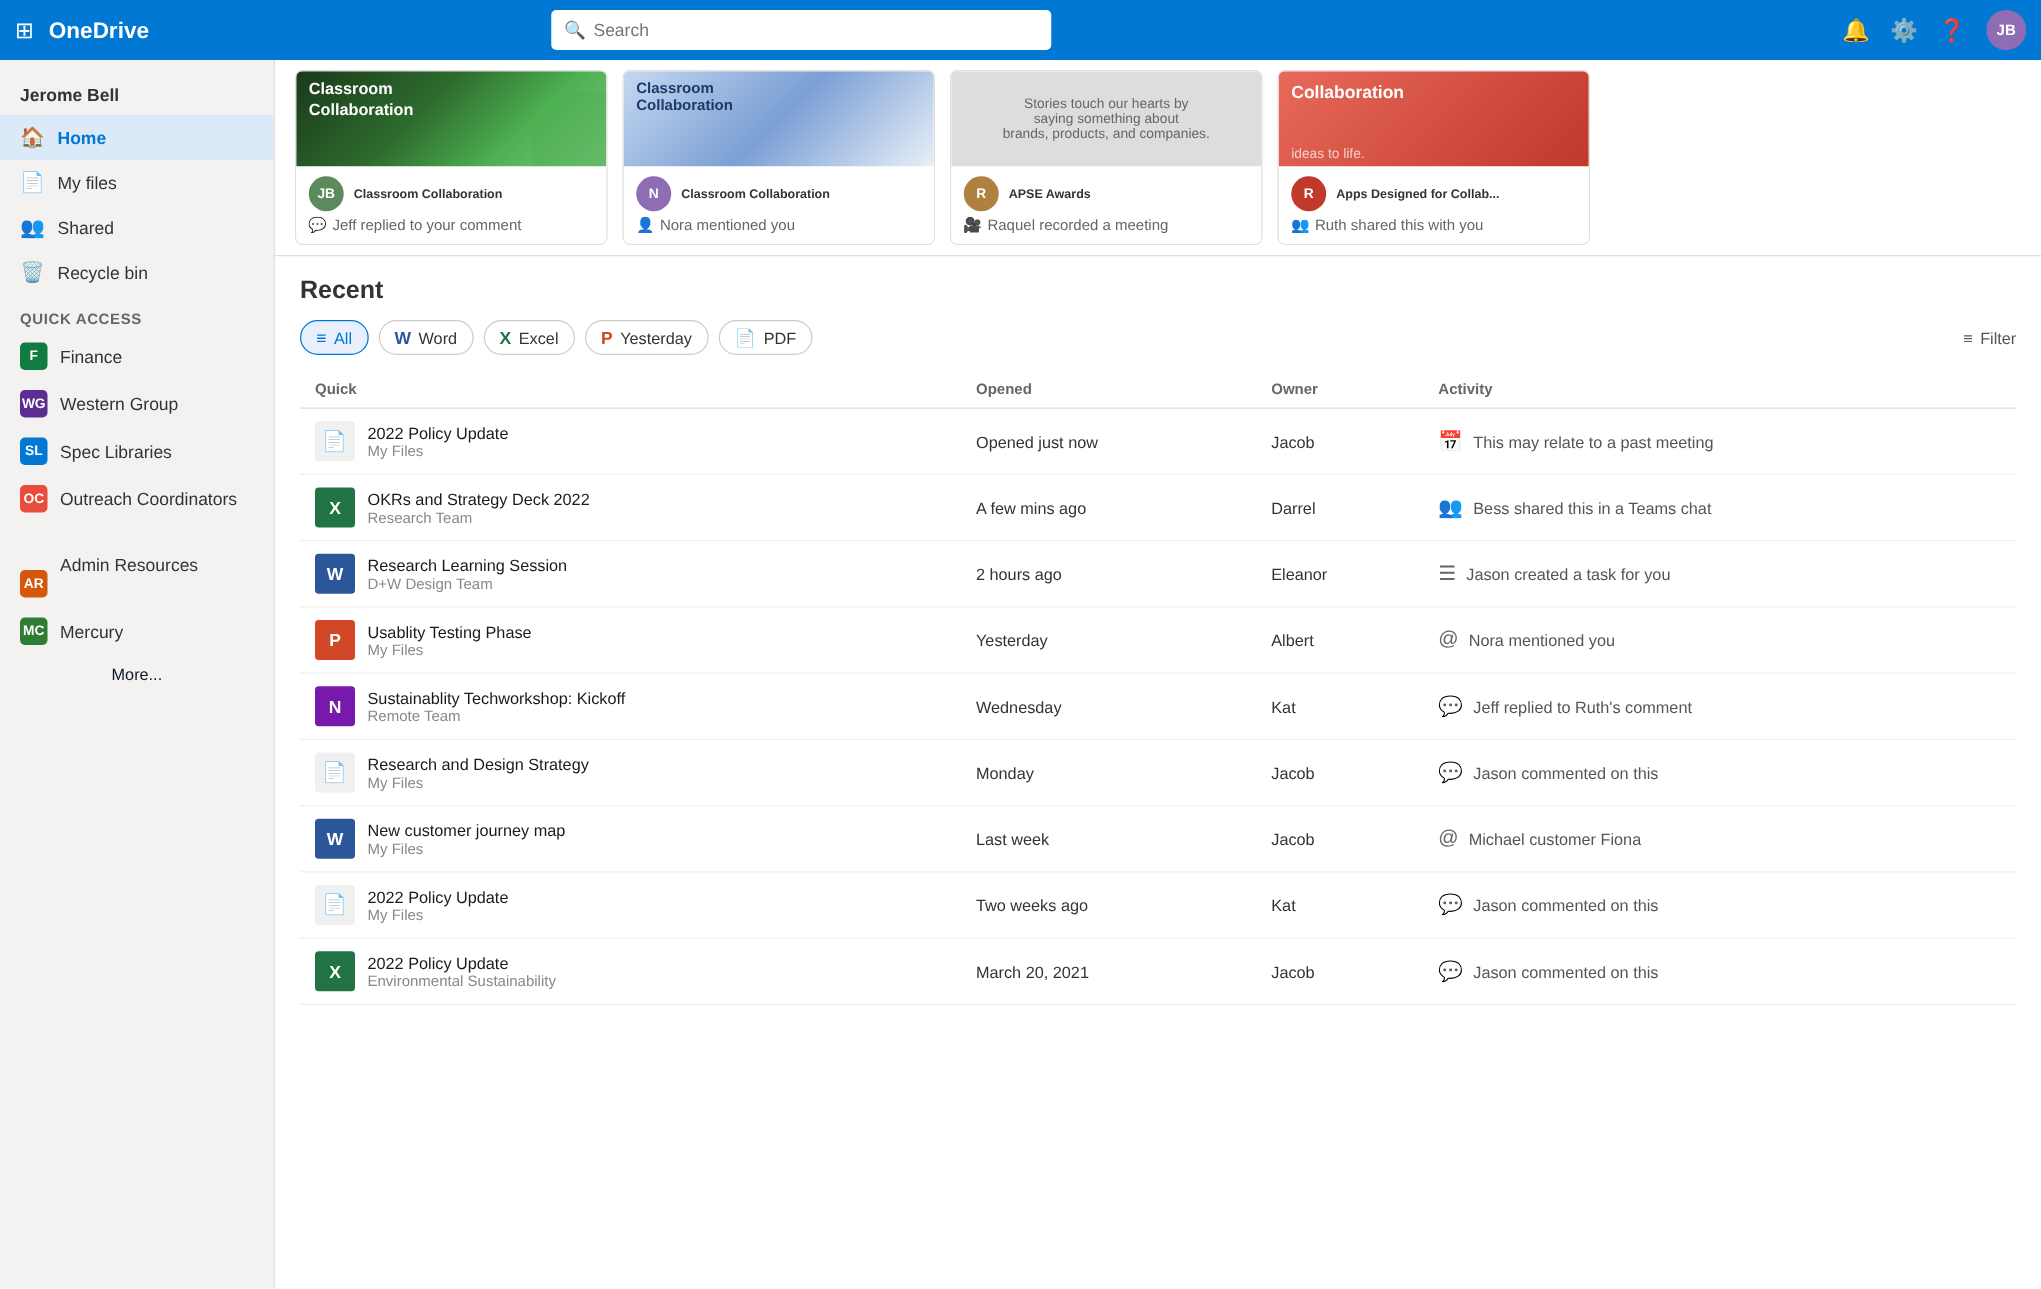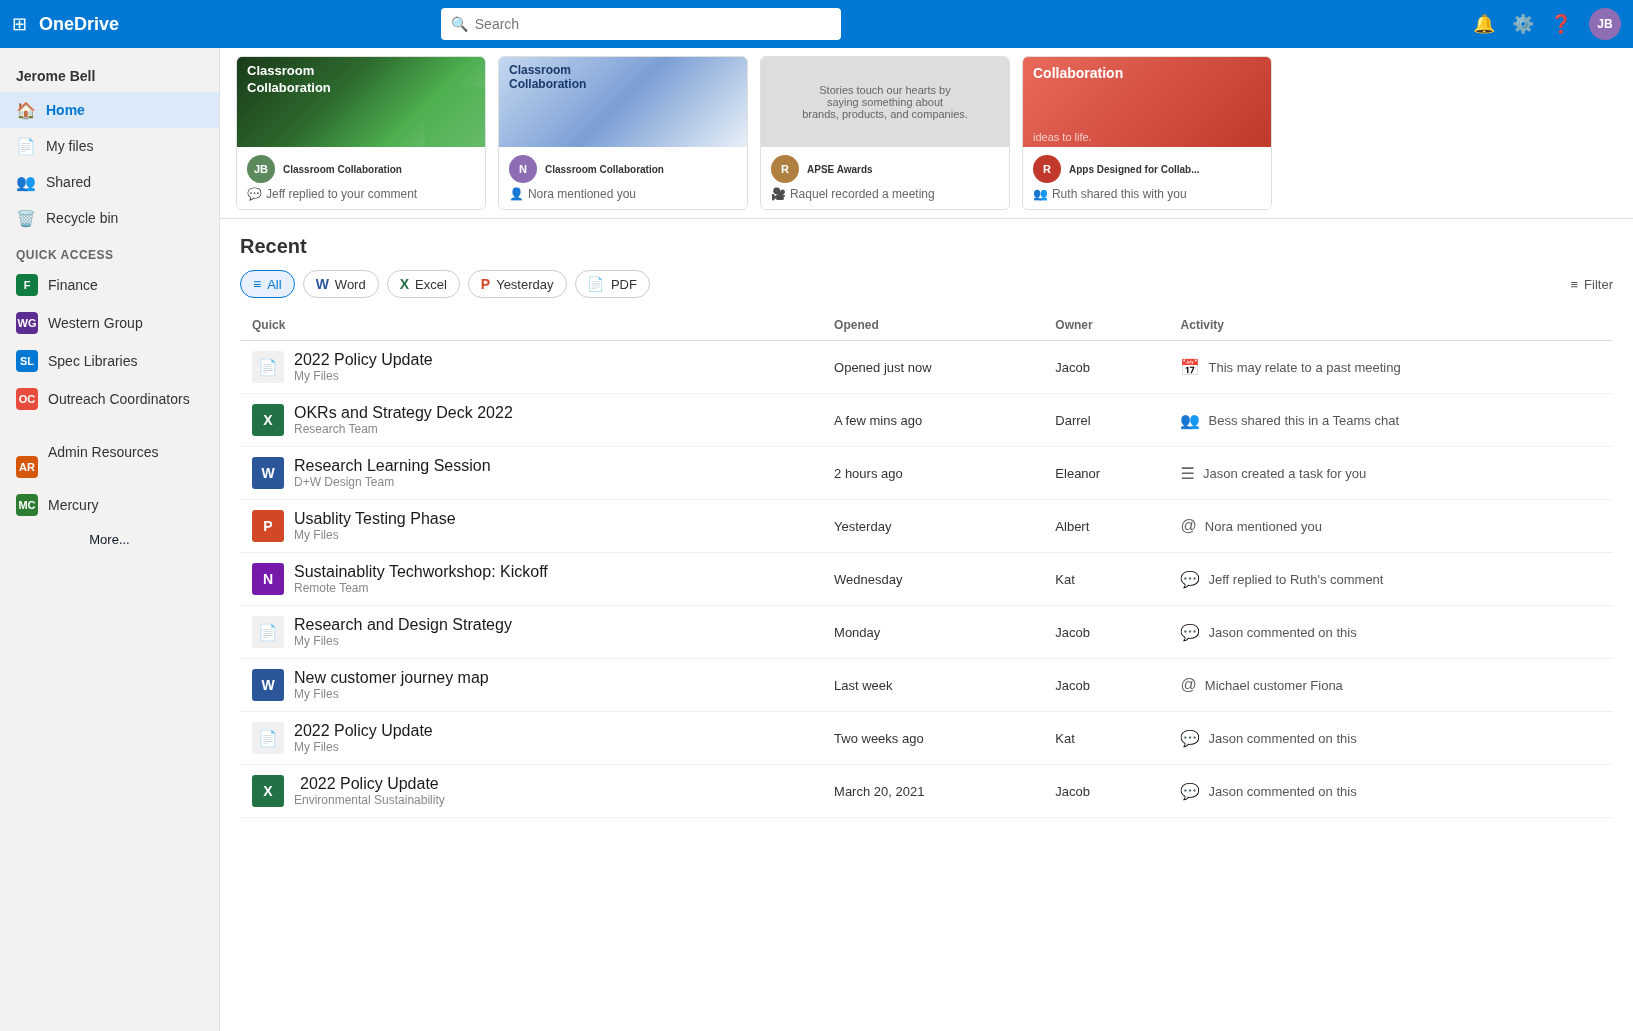--- a/index.html
+++ b/index.html
@@ -85,21 +85,21 @@
     .card {
       width: 250px;
       flex-shrink: 0;
       border: 1px solid #e1dfdd;
       border-radius: 6px;
       overflow: hidden;
       margin-right: 12px;
       cursor: pointer;
     }
     .card-thumb {
-      height: 90px;
+      height: 76px;
       overflow: hidden;
       position: relative;
     }
     .card-info { padding: 8px 10px; background: #fff; }
     .card-info-row { display: flex; align-items: center; gap: 8px; margin-bottom: 4px; }
     .card-avatar { width: 28px; height: 28px; border-radius: 50%; flex-shrink: 0; }
     .card-title { font-size: 10px; font-weight: 600; color: #333; }
     .card-subtitle { font-size: 12px; color: #666; display: flex; align-items: center; gap: 4px; }
 
     
@@ -127,21 +127,21 @@
     .file-table thead tr { border-bottom: 1px solid #e1dfdd; }
     .file-table th {
       text-align: left; padding: 8px 12px;
       font-size: 12px; font-weight: 600; color: #666;
       border-bottom: 1px solid #ddd;
     }
     .file-table tbody tr { border-bottom: 1px solid #f0f0f0; }
     .file-table td { padding: 10px 12px; font-size: 13px; color: #333; vertical-align: middle; }
     .file-name-cell { display: flex; align-items: center; gap: 10px; }
     .file-icon { width: 32px; height: 32px; display: flex; align-items: center; justify-content: center; font-size: 20px; flex-shrink: 0; }
-    .file-name-text .name { font-size: 16px; font-weight: 500; color: #1a1a1a; text-align: center; }
+    .file-name-text .name { font-size: 13px; font-weight: 500; color: #1a1a1a; }
     .file-name-text .sub { font-size: 12px; color: #888; }
     .activity-cell { display: flex; align-items: center; gap: 8px; color: #555; font-size: 13px; }
 
     
     ::-webkit-scrollbar { width: 6px; height: 6px; }
     ::-webkit-scrollbar-thumb { background: #ccc; border-radius: 3px; }
   </style>
 </head>
 <body>
 

